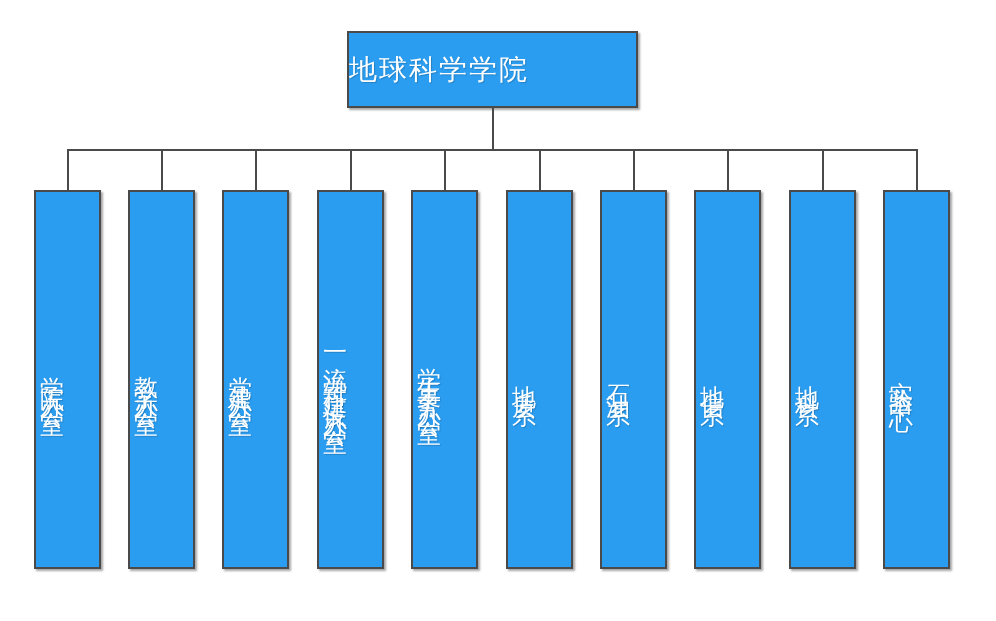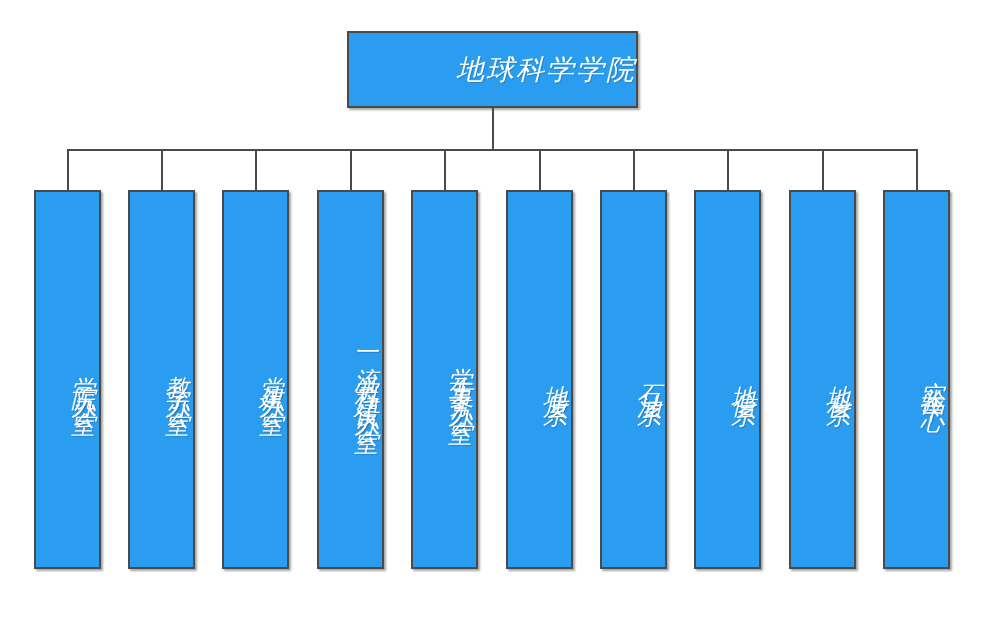--- a/index.html
+++ b/index.html
@@ -16,23 +16,22 @@
     overflow: hidden;
   }
   
   .node {
     background: #2b9df0;
     border: 2px solid #4a4a4a;
     box-shadow: 2px 2px 2px rgba(0,0,0,0.35);
     box-sizing: border-box;
     display: flex;
     align-items: center;
-    justify-content: flex-end;
+    justify-content: flex-start;
     color: #ffffff;
-    font-style: italic;
   }
   
   .root-node {
     position: absolute;
     left: 347px;
     top: 31px;
     width: 291px;
     height: 77px;
     font-size: 28px;
     letter-spacing: 2px;

